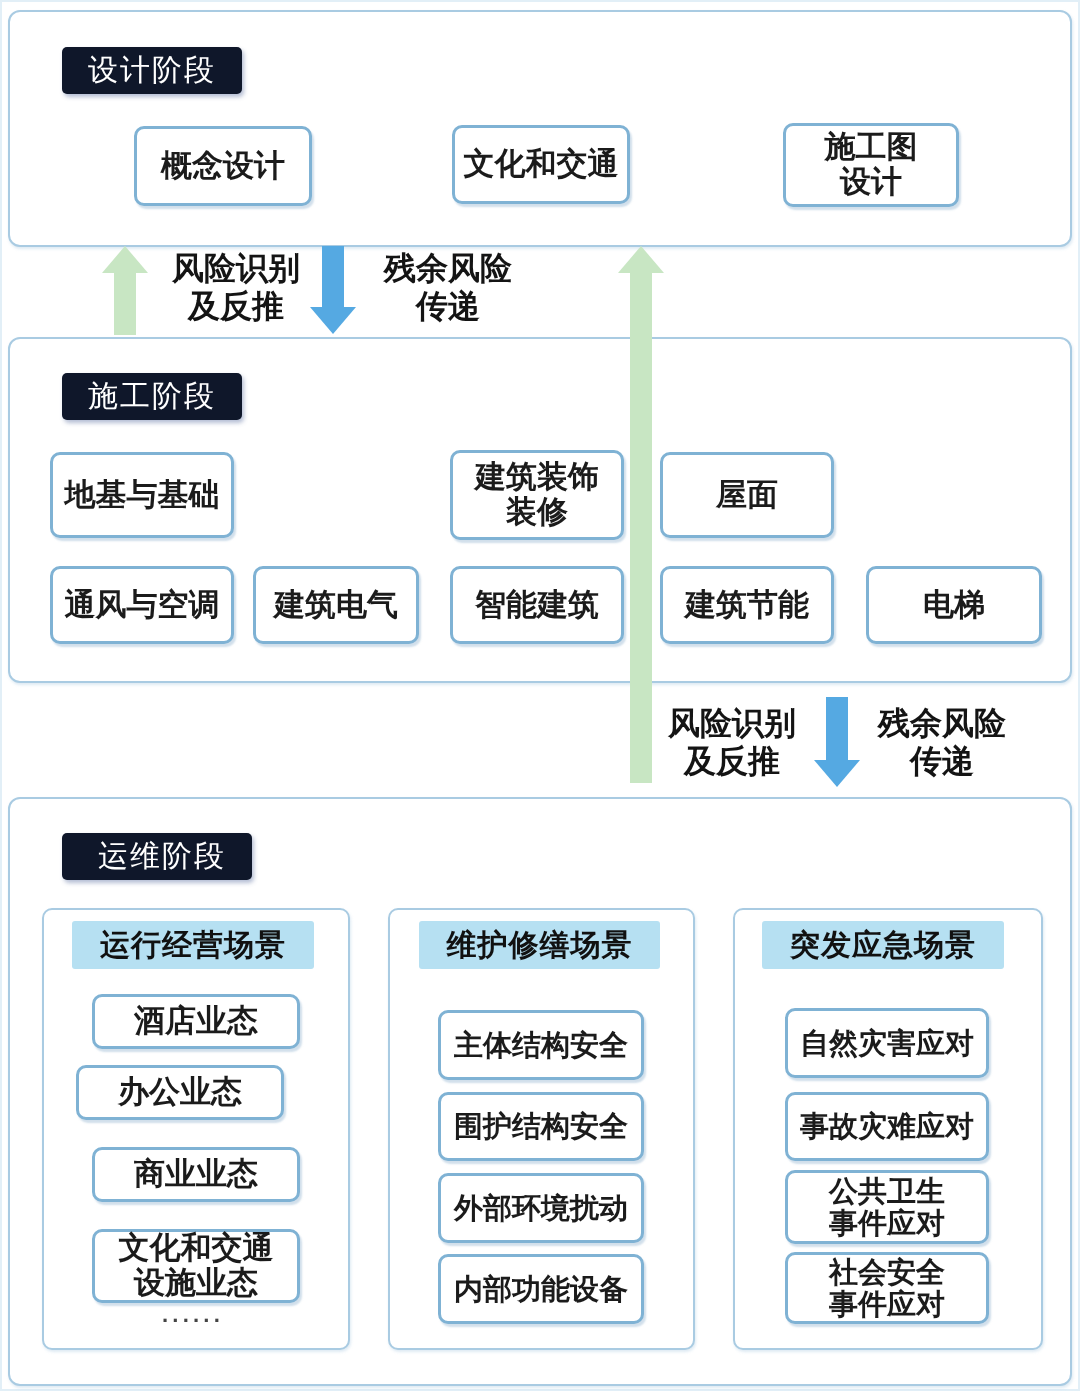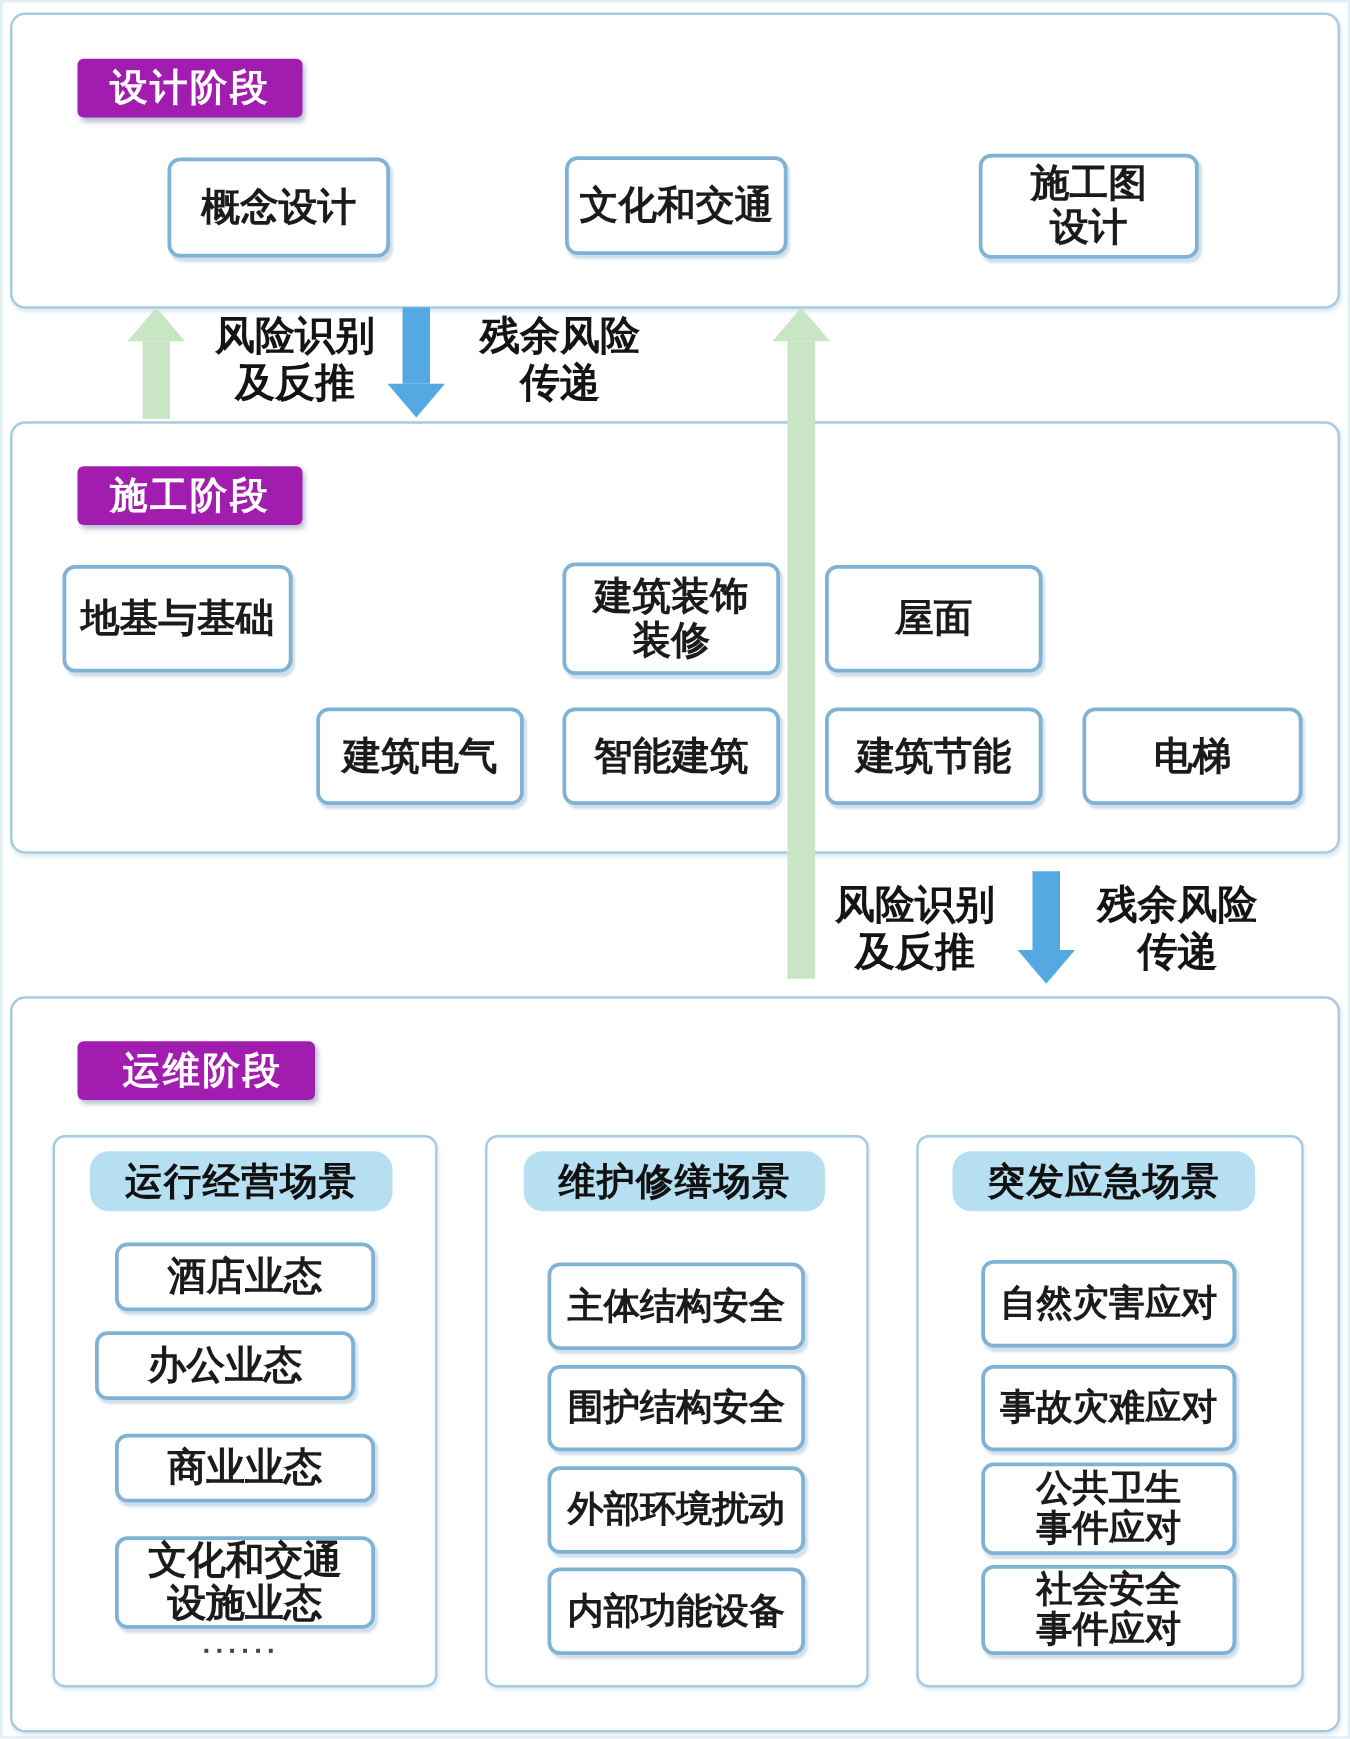--- a/index.html
+++ b/index.html
@@ -9,44 +9,44 @@
     font-family:"Liberation Sans","DejaVu Sans",sans-serif;
     color:#1b1b1b;
     outline:2px solid #e2eff7;outline-offset:-2px;
   }
   .section{
     position:absolute;background:#ffffff;
     border:2px solid #a9cbe2;border-radius:12px;
     box-shadow:1px 2px 3px rgba(160,195,220,.35);
   }
   .phase-header{
-    position:absolute;background:#a21caf;color:#ffffff;
+    position:absolute;background:#0f172a;color:#ffffff;
     display:flex;align-items:center;justify-content:center;
-    font-size:30px;font-weight:bold;border-radius:5px;
+    font-size:30px;font-weight:normal;border-radius:5px;
     box-shadow:2px 3px 4px rgba(90,110,160,.45);
     letter-spacing:2px;
   }
   .box{
     position:absolute;background:#ffffff;
     border:3px solid #7fb2d4;border-radius:10px;
     display:flex;align-items:center;justify-content:center;
     font-size:31px;font-weight:600;line-height:1.12;
     text-align:center;white-space:pre-line;
     box-shadow:2px 3px 2px rgba(140,175,205,.4);
   }
   .box.small-font{font-size:29px;}
   .subcontainer{
     position:absolute;background:#ffffff;
     border:2px solid #a9cbe2;border-radius:10px;
     box-shadow:1px 2px 3px rgba(160,195,220,.35);
   }
   .subheader{
     position:absolute;background:#b6e0f2;color:#111111;
     display:flex;align-items:center;justify-content:center;
-    font-size:30px;font-weight:bold;border-radius:15px;
+    font-size:30px;font-weight:bold;border-radius:3px;
     letter-spacing:1px;
   }
   .arrow{position:absolute;display:flex;flex-direction:column;align-items:center;}
   .arrow .shaft{width:22px;flex:1;}
   .arrow.green .shaft{background:#c8e6c3;}
   .arrow.blue .shaft{background:#55a9e2;}
   .head-up{width:0;height:0;border-left:23px solid transparent;border-right:23px solid transparent;border-bottom:27px solid;}
   .head-down{width:0;height:0;border-left:23px solid transparent;border-right:23px solid transparent;border-top:27px solid;}
   .arrow.green .head-up{border-bottom-color:#c8e6c3;}
   .arrow.blue .head-down{border-top-color:#55a9e2;}
@@ -91,20 +91,21 @@
   </div>
 
   <div class="section" style="left:8px;top:337px;width:1060px;height:342px;"></div>
   <div class="phase-header" style="left:62px;top:373px;width:180px;height:47px;">施工阶段</div>
 
   <div class="box" style="left:50px;top:452px;width:178px;height:80px;">地基与基础</div>
   <div class="box" style="left:450px;top:450px;width:168px;height:84px;">建筑装饰
 装修</div>
   <div class="box" style="left:660px;top:452px;width:168px;height:80px;">屋面</div>
 
+  <div class="box" style="left:50px;top:566px;width:178px;height:72px;">通风与空调</div>
   <div class="box" style="left:253px;top:566px;width:160px;height:72px;">建筑电气</div>
   <div class="box" style="left:450px;top:566px;width:168px;height:72px;">智能建筑</div>
   <div class="box" style="left:660px;top:566px;width:168px;height:72px;">建筑节能</div>
   <div class="box" style="left:866px;top:566px;width:170px;height:72px;">电梯</div>
 
   <div class="arrow-label" style="left:652px;top:705px;width:160px;">风险识别
 及反推</div>
   <div class="arrow blue" style="left:814px;top:697px;width:46px;height:90px;">
     <div class="shaft"></div>
     <div class="head-down"></div>

